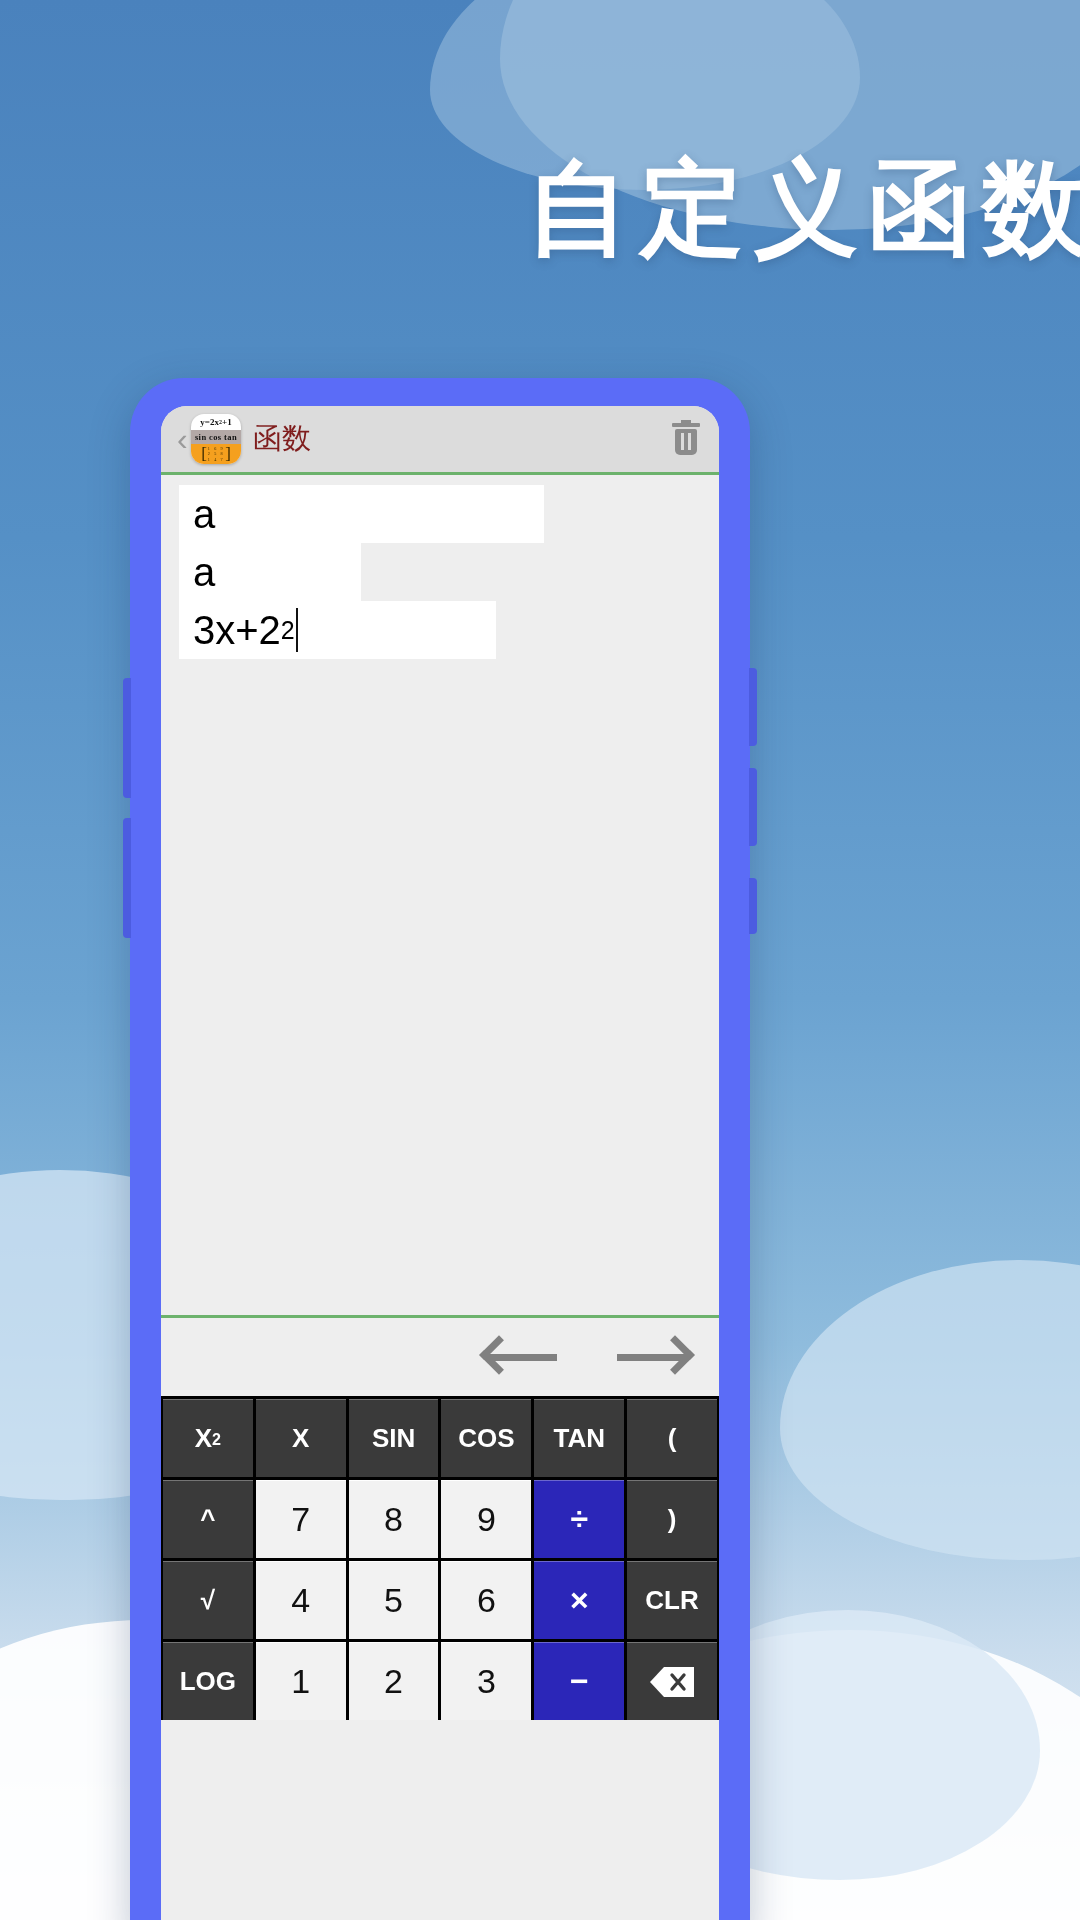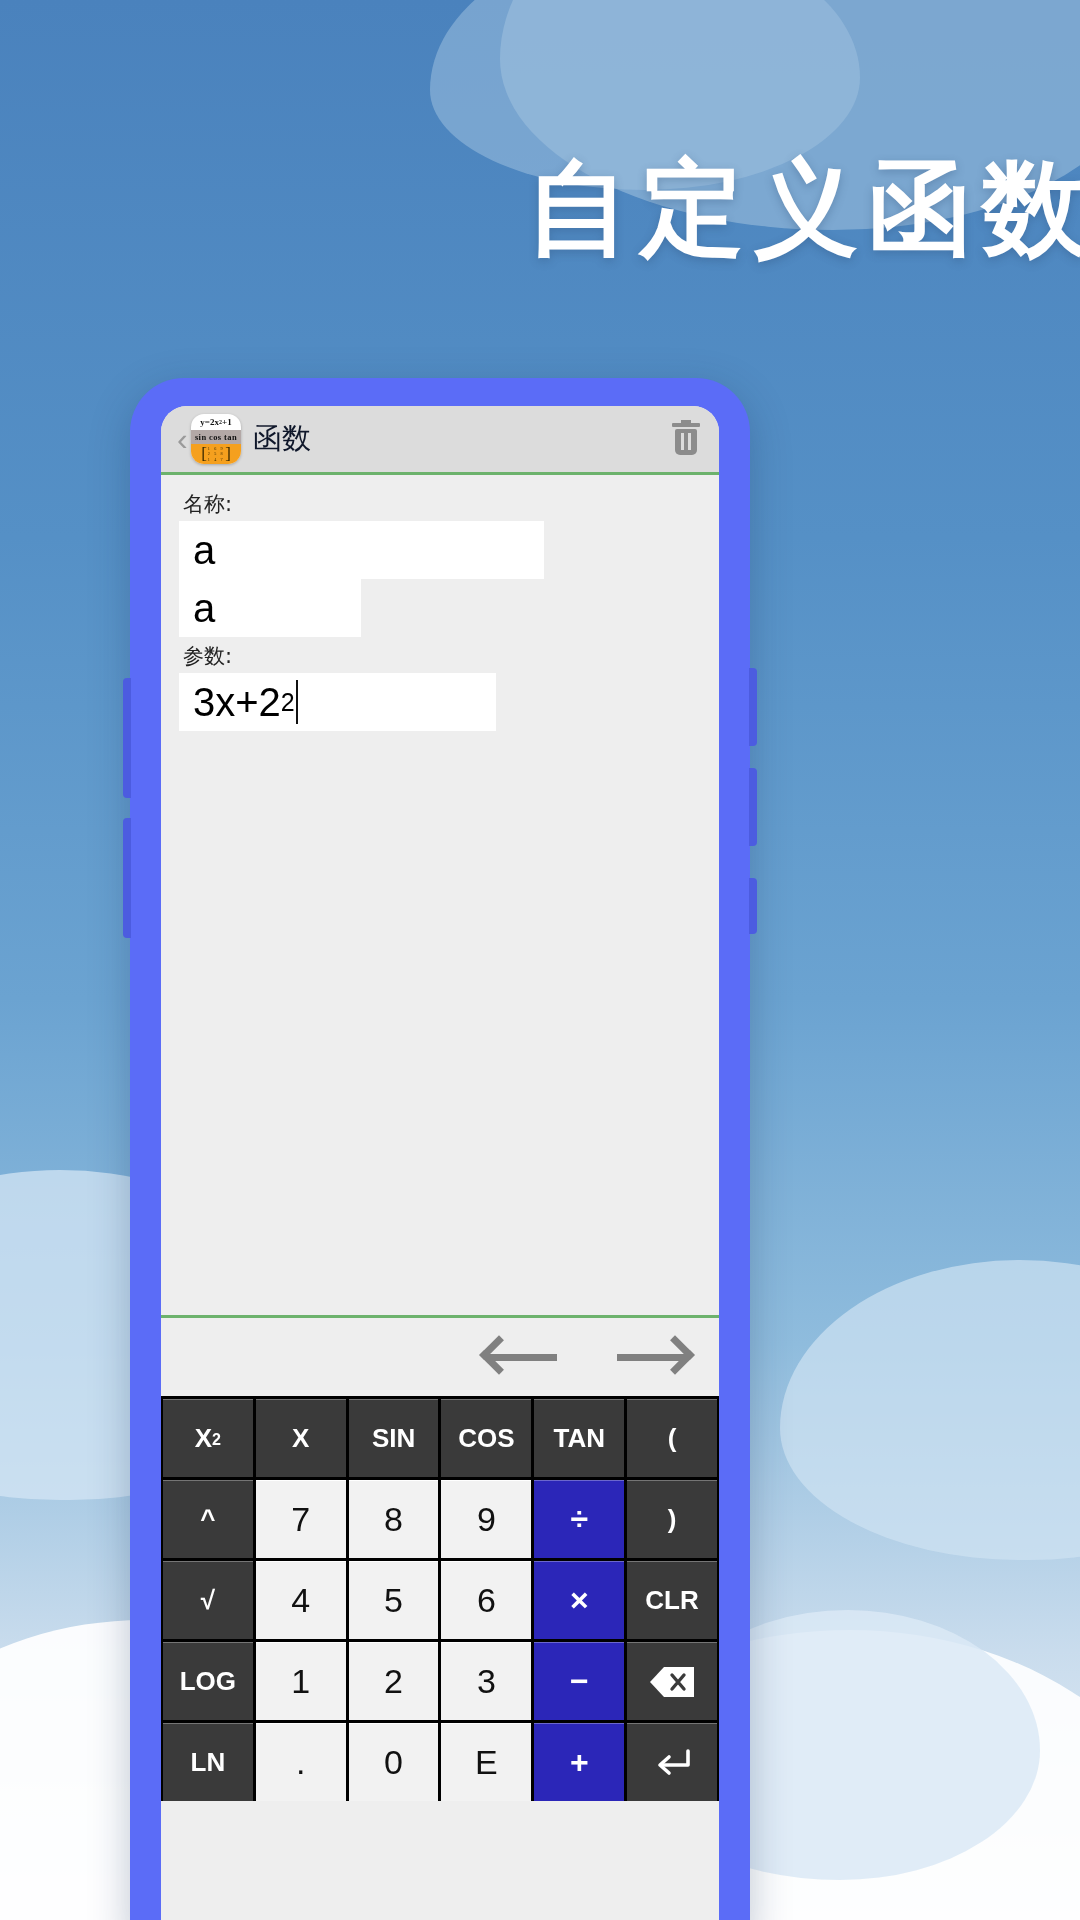--- a/index.html
+++ b/index.html
@@ -64,21 +64,21 @@
     font-size:9px; font-weight:bold; color:#111; font-family:"Liberation Serif",serif; }
   #app-icon .ic-top sup{ font-size:6px; }
   #app-icon .ic-mid { height:14px; background:#b3a8a6; display:flex; align-items:center;
     justify-content:center; font-size:8.5px; font-weight:bold; color:#111;
     font-family:"Liberation Serif",serif; letter-spacing:.4px; }
   #app-icon .ic-bot { height:20px; background:#f5a01e; display:flex; align-items:center;
     justify-content:center; color:#3a2a00; font-size:7px; font-family:"Liberation Serif",serif; }
   #app-icon .ic-bot .mx { display:flex; align-items:center; gap:1px; }
   #app-icon .ic-bot .brk { font-size:17px; line-height:.7; }
   #app-icon .ic-bot .nums { display:flex; flex-direction:column; font-size:4.2px; line-height:1.25; letter-spacing:1.6px;}
-  #appbar-title { margin-left:12px; font-size:29px; color:#0f172a;
+  #appbar-title { margin-left:12px; font-size:29px; color:#7f1d1d;
     font-family:"DejaVu Sans","Liberation Sans",sans-serif; }
   #delete-icon { margin-left:auto; width:34px; height:38px; position:relative; }
   #delete-icon .lid { position:absolute; top:3px; left:3px; width:28px; height:4px; background:#8c8c8c; border-radius:1px; }
   #delete-icon .handle { position:absolute; top:0px; left:12px; width:10px; height:3px; background:#8c8c8c; }
   #delete-icon .body { position:absolute; top:9px; left:6px; width:22px; height:26px; background:#8c8c8c; border-radius:2px 2px 5px 5px; }
   #delete-icon .body::before,#delete-icon .body::after{ content:""; position:absolute; top:4px; width:2.5px; height:17px; background:#dcdcdc; }
   #delete-icon .body::before{ left:6px; } #delete-icon .body::after{ left:13px; }
   .green-rule { height:3px; background:#6cb26c; }
 
   
@@ -167,26 +167,24 @@
       <div id="delete-icon">
         <div class="handle"></div>
         <div class="lid"></div>
         <div class="body"></div>
       </div>
     </div>
     <div class="green-rule"></div>
 
     <div id="form-area">
 
-      <div class="field-label">名称:</div>
       <div class="field-input" id="input-name">a</div>
 
       <div class="field-input" id="input-keylabel">a</div>
 
-      <div class="field-label">参数:</div>
 
       <div class="field-input" id="input-function">
         <span>3x+2</span>
           <span class="sup">2</span>
           <span class="caret"></span>
       </div>
     </div>
 
     <div class="green-rule"></div>
 
@@ -237,31 +235,16 @@
           <div class="key op">−</div>
           <div class="key fn">
             <span class="bsp">
               <svg width="48" height="32" viewBox="0 0 48 32">
                 <path d="M16 1 L46 1 L46 31 L16 31 L2 16 Z" fill="#fff"></path>
                 <path d="M24 9 L36 23 M36 9 L24 23" stroke="#3a3a3a" stroke-width="3.4" stroke-linecap="round"></path>
               </svg>
             </span>
           </div>
         </div>
-        <div class="kp-row">
-          <div class="key fn">LN</div>
-          <div class="key num">.</div>
-          <div class="key num">0</div>
-          <div class="key num">E</div>
-          <div class="key op">+</div>
-          <div class="key fn">
-            <span class="bsp">
-              <svg width="44" height="34" viewBox="0 0 44 34">
-                <path d="M38 5 L38 19 L12 19" stroke="#fff" stroke-width="3.6" fill="none" stroke-linecap="round" stroke-linejoin="round"></path>
-                <path d="M19 11 L10 19 L19 27" stroke="#fff" stroke-width="3.6" fill="none" stroke-linecap="round" stroke-linejoin="round"></path>
-              </svg>
-            </span>
-          </div>
-        </div>
       </div>
 
   </div>
 </div>
 
 </body></html>

